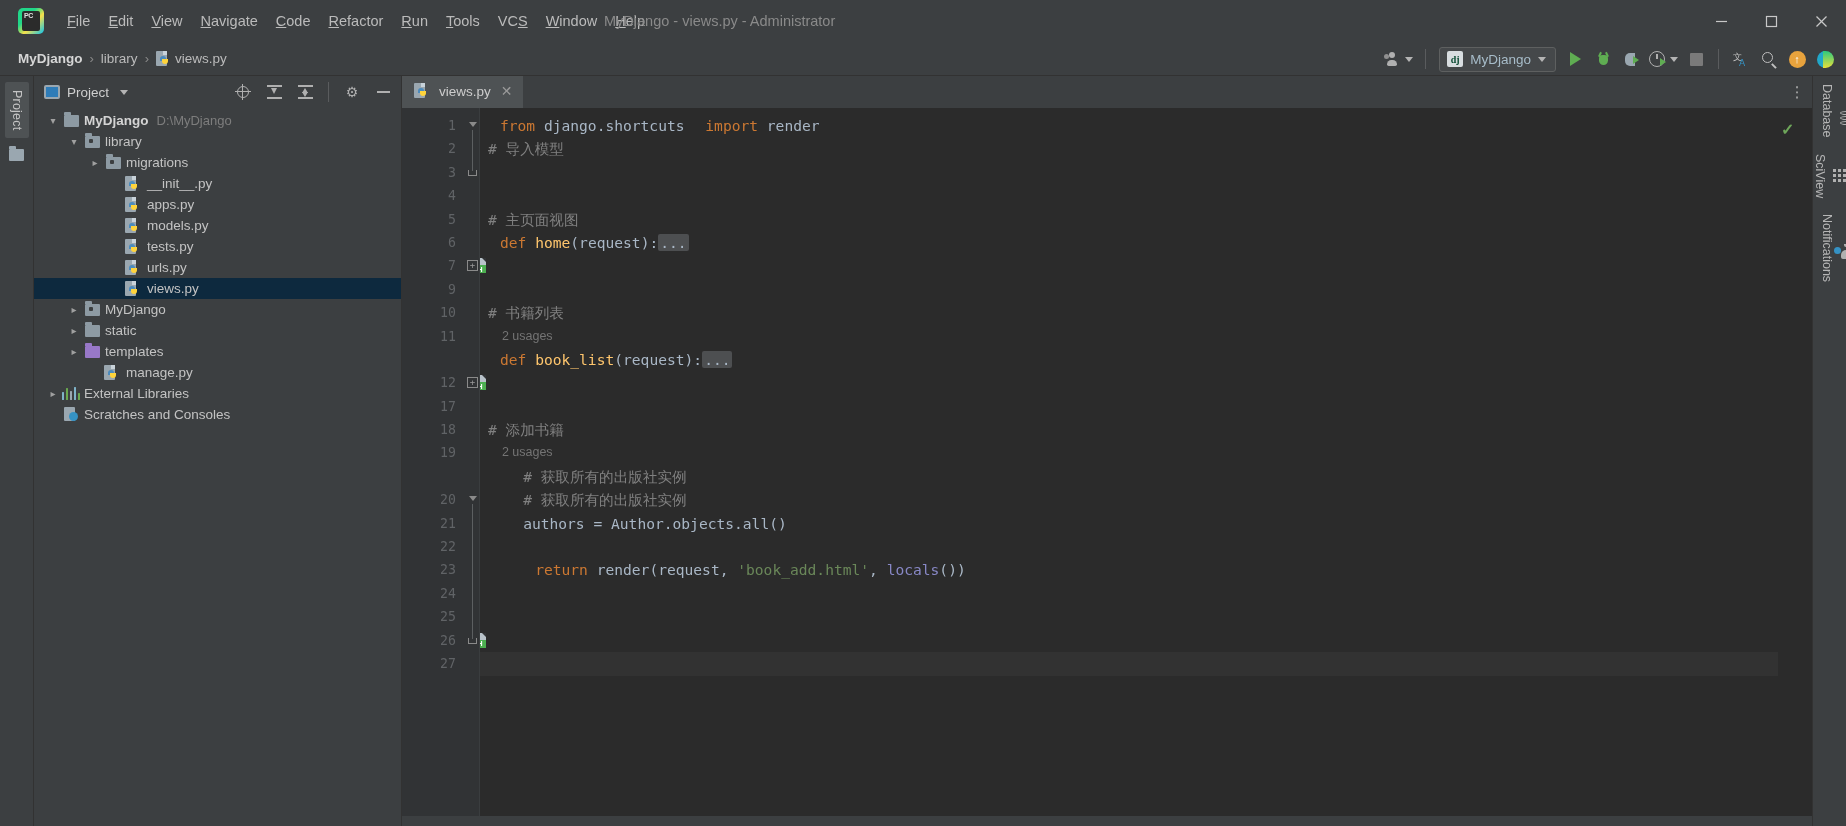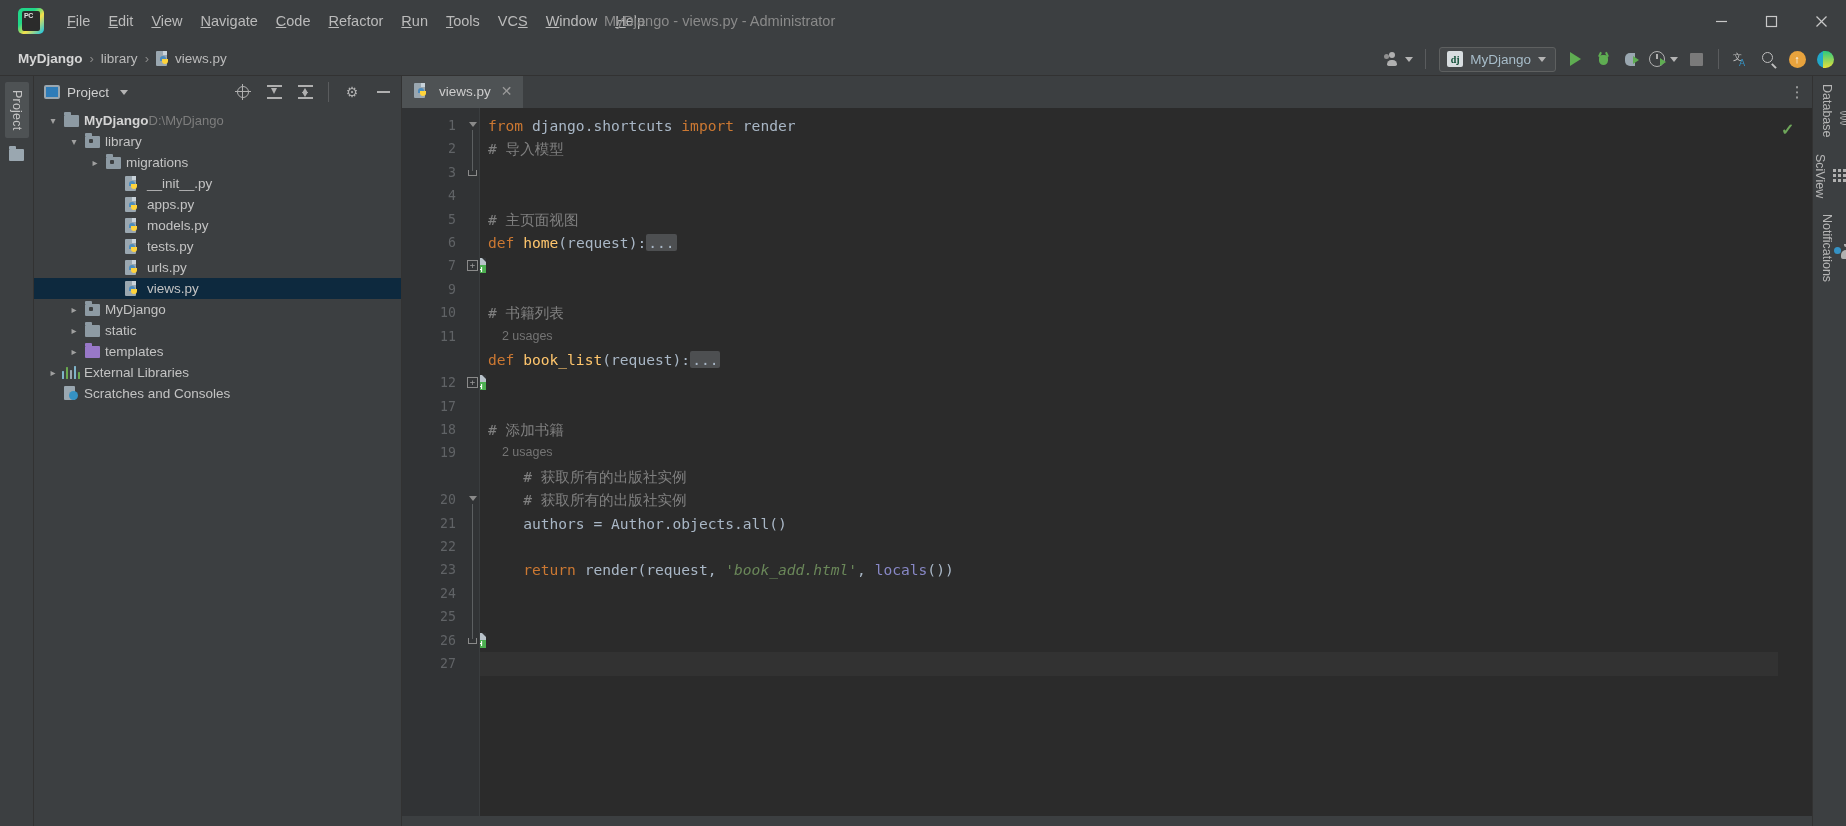--- a/index.html
+++ b/index.html
@@ -194,21 +194,21 @@
   }
   .tree-row.selected { background: #0d293e; }
   .tree-row .arrow {
     width: 18px; flex: 0 0 18px;
     display: flex; align-items: center; justify-content: center;
     color: #a0a0a0; font-size: 10px;
   }
   .tree-row .ic { width: 18px; flex: 0 0 18px; margin-right: 4px;
                   display: flex; align-items: center; justify-content: center; }
   .lbl-bold { font-weight: bold; color: #d4d4d4; }
-  .lbl-path { color: #7d7d7d; font-size: 13px; }
+  .lbl-path { color: #7d7d7d; margin-left: 8px; font-size: 13px; }
   .fold-plain { width:15px;height:12px;background:#8d9aa3;border-radius:1px;position:relative; }
   .fold-plain::before{content:'';position:absolute;left:0;top:-3px;width:7px;height:3px;background:#8d9aa3;border-radius:1px 1px 0 0;}
   .fold-mod { width:15px;height:12px;background:#8d9aa3;border-radius:1px;position:relative; }
   .fold-mod::before{content:'';position:absolute;left:0;top:-3px;width:7px;height:3px;background:#8d9aa3;border-radius:1px 1px 0 0;}
   .fold-mod::after{content:'';position:absolute;left:4px;top:3px;width:4px;height:4px;background:#3c3f41;border-radius:1px;}
   .fold-purple { width:15px;height:12px;background:#9878c8;border-radius:1px;position:relative; }
   .fold-purple::before{content:'';position:absolute;left:0;top:-3px;width:7px;height:3px;background:#9878c8;border-radius:1px 1px 0 0;}
   .lib-icon { display:flex; align-items:flex-end; gap:1.5px; height:13px; }
   .lib-icon i { display:block; width:2.5px; border-radius:0.5px; }
   .scratch-icon { width:14px;height:15px;position:relative; }
@@ -309,25 +309,25 @@
     position: absolute; left: 2px; width: 9px; height: 6px;
     border: 1px solid #8a8a8a; border-top: none;
   }
   .ftri {
     position: absolute; left: 3px;
     width: 0; height: 0;
     border-left: 4px solid transparent; border-right: 4px solid transparent;
     border-top: 5px solid #8a8a8a;
   }
   
-  .kw   { color: #cc7832; }
+  .kw   { color: #cc7832; margin-left: 12px; }
   .fn   { color: #ffc66d; }
   .id   { color: #a9b7c6; }
   .par  { color: #a9b7c6; }
-  .str  { color: #6a8759; font-style: italic; }
+  .str  { color: #6a8759; }
   .cmt  { color: #808080; }
   .bi   { color: #8888c6; }
   .fold-dots {
     background: #4d4f51; color: #a9b7c6;
     padding: 0 2px; border-radius: 2px;
   }
   .usages {
     height: 23.4px; line-height: 23.4px;
     font-family: "Liberation Sans", sans-serif;
     font-size: 12.5px; color: #747474;
@@ -748,20 +748,33 @@
           </div>
           <div class="tree-row">
             <span style="width:31px;flex:0 0 31px"></span>
             <span class="arrow">▸</span>
             <span class="ic">
               <span class="fold-purple"></span>
             </span>
             <span class="">templates</span>
           </div>
           <div class="tree-row">
+            <span style="width:52px;flex:0 0 52px"></span>
+            <span class="arrow"></span>
+            <span class="ic">
+              <span class="pyicon">
+                <span class="sheet"></span>
+                <span class="fold"></span>
+                <span class="snake1"></span>
+                <span class="snake2"></span>
+              </span>
+            </span>
+            <span class="">manage.py</span>
+          </div>
+          <div class="tree-row">
             <span style="width:10px;flex:0 0 10px"></span>
             <span class="arrow">▸</span>
             <span class="ic">
               <span class="lib-icon">
                 <i style="height:8px;background:#7fb3c8"></i>
                 <i style="height:12px;background:#6aa84f"></i>
                 <i style="height:9px;background:#9aa7b0"></i>
                 <i style="height:13px;background:#7fb3c8"></i>
                 <i style="height:7px;background:#6aa84f"></i>
               </span>

